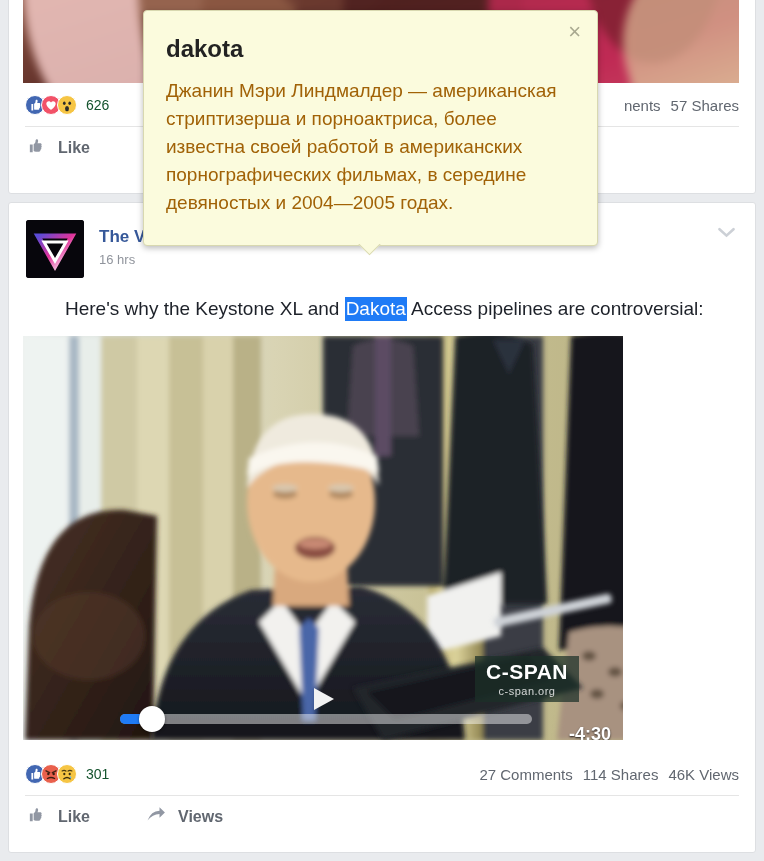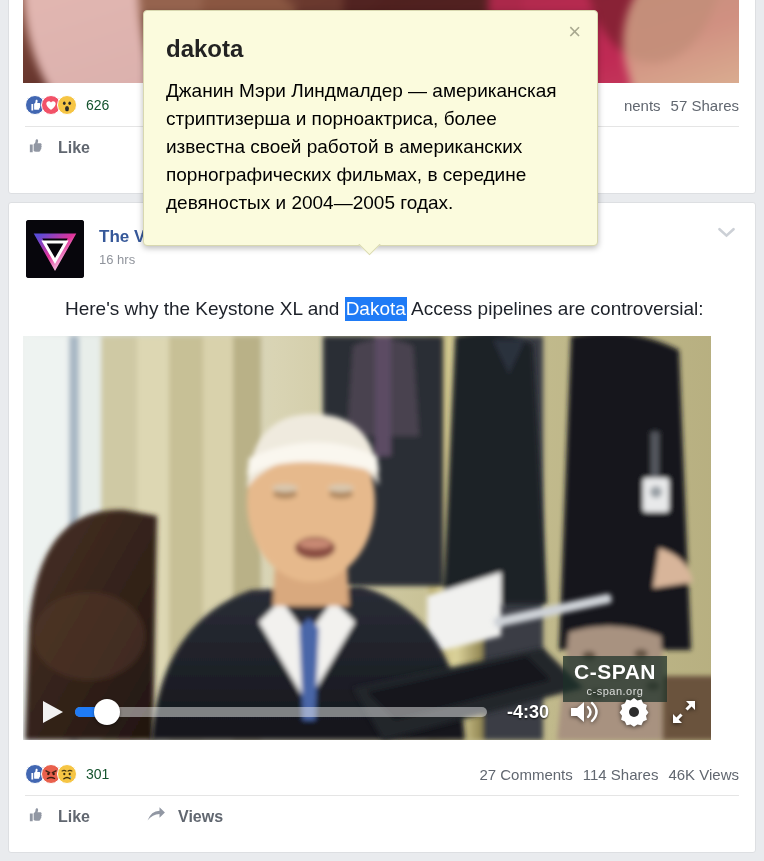--- a/index.html
+++ b/index.html
@@ -99,21 +99,21 @@
     position: absolute; left: 20px; top: 93px; right: 20px;
     font-size: 19px; color: #1d2129; line-height: 26px;
     white-space: nowrap;
     margin-left: 36px;
   }
   .hl { background: #1f7bf6; color: #ffffff; padding: 1px 1px 2px 1px; }
 
   
   .video {
     position: absolute; left: 14px; top: 133px;
-    width: 688px; height: 404px;
+    width: 600px; height: 404px;
     overflow: hidden; background: #1b1c18;
   }
   .watermark {
     position: absolute; right: 44px; bottom: 38px;
     width: 104px; height: 46px;
     background: rgba(28,48,40,0.72);
     color: #ffffff; text-align: center;
     font-weight: bold; letter-spacing: .5px;
     line-height: 1;
     padding-top: 5px;
@@ -125,20 +125,21 @@
     bottom: 15px;
     color: #dcdcdc; font-size: 20px; font-weight: bold;
     letter-spacing: .4px; white-space: nowrap;
     text-shadow: 0 1px 2px rgba(0,0,0,.7);
   }
   .controls {
     position: absolute; left: 0; right: 0; bottom: 0;
     height: 56px;
     display: flex; align-items: center;
     padding: 0 12px;
+    flex-direction: column;
   }
   .playbtn { width: 34px; height: 30px; flex: none; cursor: pointer; }
   .scrub {
     position: relative; margin-left: 6px;
     width: 412px; height: 10px; border-radius: 5px;
     background: rgba(255,255,255,.45); flex: none; cursor: pointer;
   }
   .scrub-fill {
     position: absolute; left: 0; top: 0; bottom: 0;
     width: 6%; background: #1f7bf6; border-radius: 5px;
@@ -171,21 +172,21 @@
     border-radius: 4px;
     box-shadow: 0 2px 6px rgba(0,0,0,.28);
     padding: 18px 22px 14px 22px;
     z-index: 50;
   }
   #tooltip .tt-title {
     font-size: 24px; font-weight: bold; color: #222222;
     margin: 6px 0 14px 0;
   }
   #tooltip .tt-body {
-    font-size: 19px; color: #000000; line-height: 28px;
+    font-size: 19px; color: #a16207; line-height: 28px;
     margin-bottom: 14px;
   }
   #tooltip .tt-foot {
     display: flex; align-items: baseline; gap: 16px;
   }
   #tooltip .tt-url {
     color: #1a7a28; font-size: 16px; cursor: pointer;
     overflow: hidden; white-space: nowrap; text-overflow: ellipsis;
     flex: 1 1 auto;
   }

